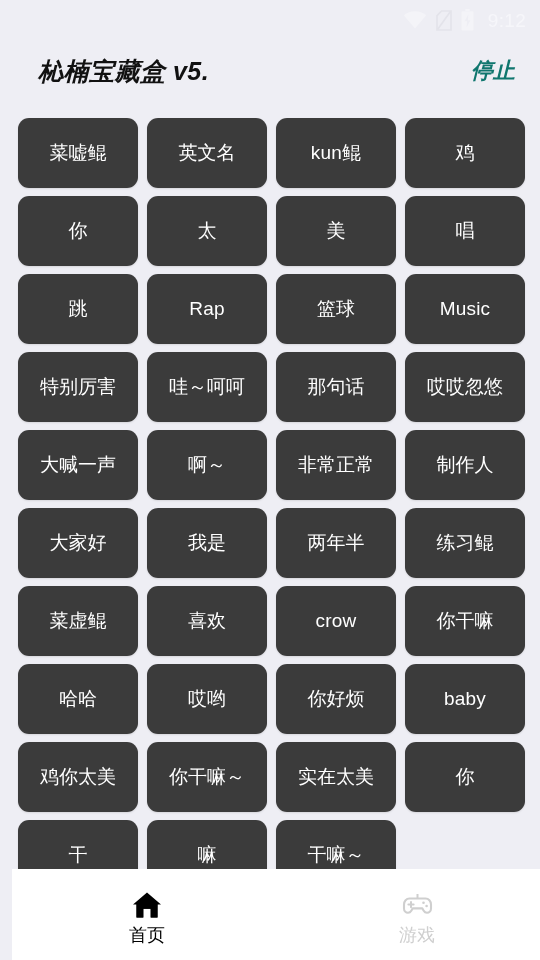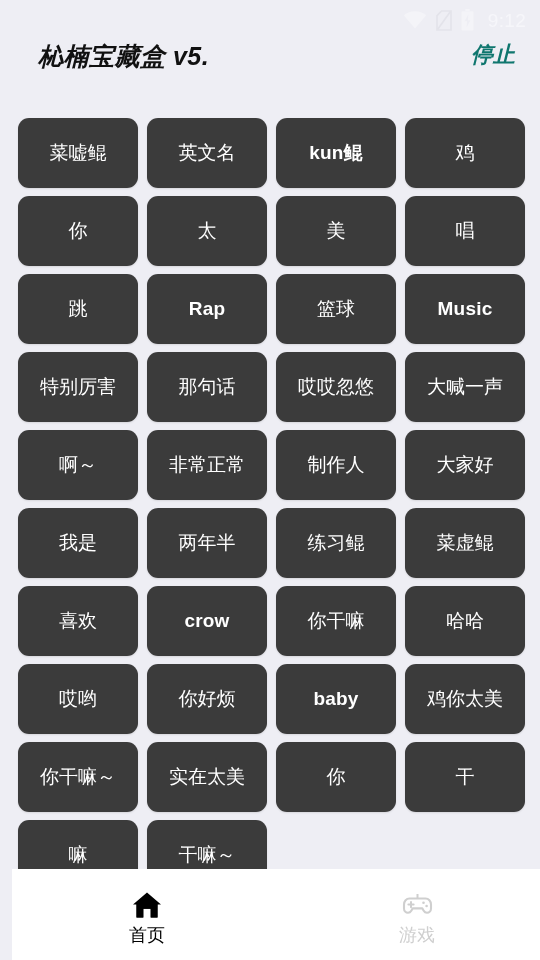--- a/index.html
+++ b/index.html
@@ -37,20 +37,21 @@
     color: #f6f6fa;
     letter-spacing: 0.3px;
     margin-left: 5px;
     line-height: 1;
   }
 
   
   .title-bar {
     height: 62px;
     display: flex;
+    align-items: center;
     justify-content: space-between;
     padding: 0 25px 0 38px;
     background: #eeeef4;
   }
   .app-title {
     font-size: 25px;
     font-weight: bold;
     font-style: italic;
     color: #111111;
     letter-spacing: 0.5px;
@@ -90,21 +91,21 @@
     align-items: center;
     justify-content: center;
     cursor: pointer;
     text-align: center;
     line-height: 1.15;
     box-shadow: 0 1px 2px rgba(0,0,0,0.10);
     user-select: none;
     padding: 0 3px;
     overflow: hidden;
   }
-  .phrase-btn.latin { font-weight: bold; letter-spacing: 0.2px; text-align: center; }
+  .phrase-btn.latin { font-weight: normal; letter-spacing: 0.2px; text-align: center; }
 
   
   .bottom-nav {
     position: absolute;
     left: 12px;
     bottom: 0;
     width: 540px;
     height: 91px;
     background: #ffffff;
     display: flex;
@@ -159,20 +160,21 @@
       <div class="phrase-btn">鸡</div>
       <div class="phrase-btn">你</div>
       <div class="phrase-btn">太</div>
       <div class="phrase-btn">美</div>
       <div class="phrase-btn">唱</div>
       <div class="phrase-btn">跳</div>
       <div class="phrase-btn latin">Rap</div>
       <div class="phrase-btn">篮球</div>
       <div class="phrase-btn latin">Music</div>
       <div class="phrase-btn">特别厉害</div>
+      <div class="phrase-btn">哇～呵呵</div>
       <div class="phrase-btn">那句话</div>
       <div class="phrase-btn">哎哎忽悠</div>
       <div class="phrase-btn">大喊一声</div>
       <div class="phrase-btn">啊～</div>
       <div class="phrase-btn">非常正常</div>
       <div class="phrase-btn">制作人</div>
       <div class="phrase-btn">大家好</div>
       <div class="phrase-btn">我是</div>
       <div class="phrase-btn">两年半</div>
       <div class="phrase-btn">练习鲲</div>

